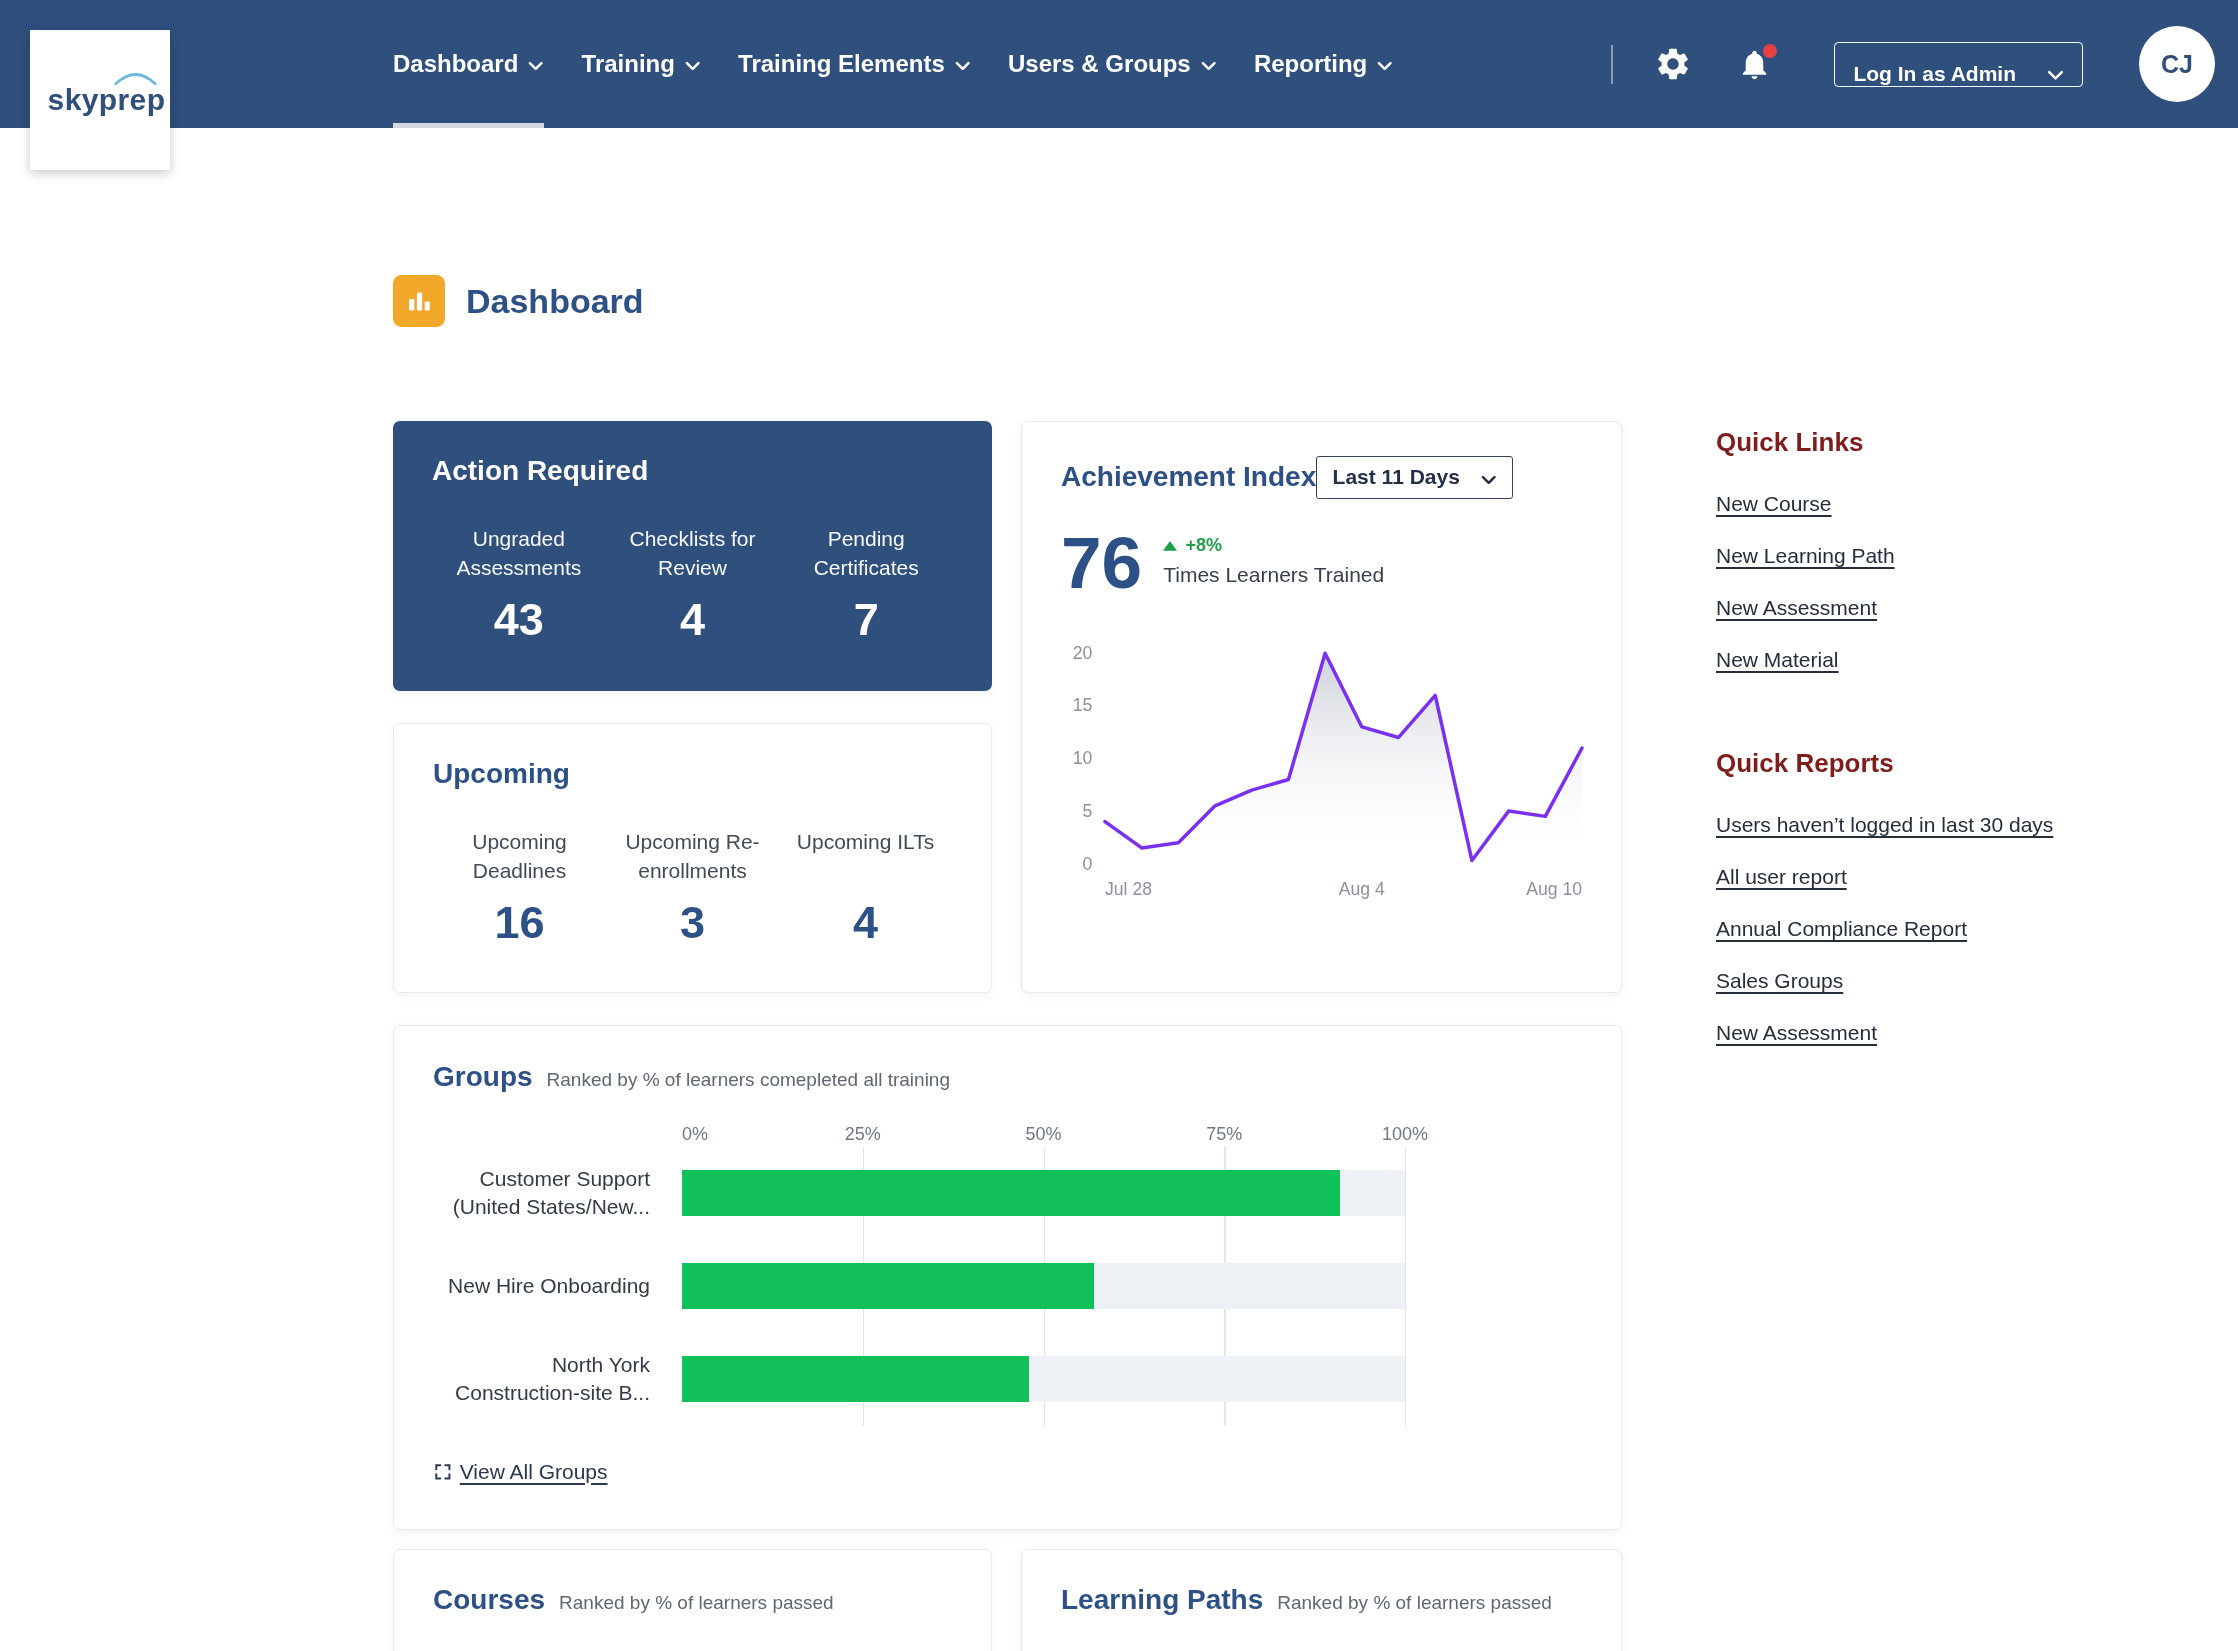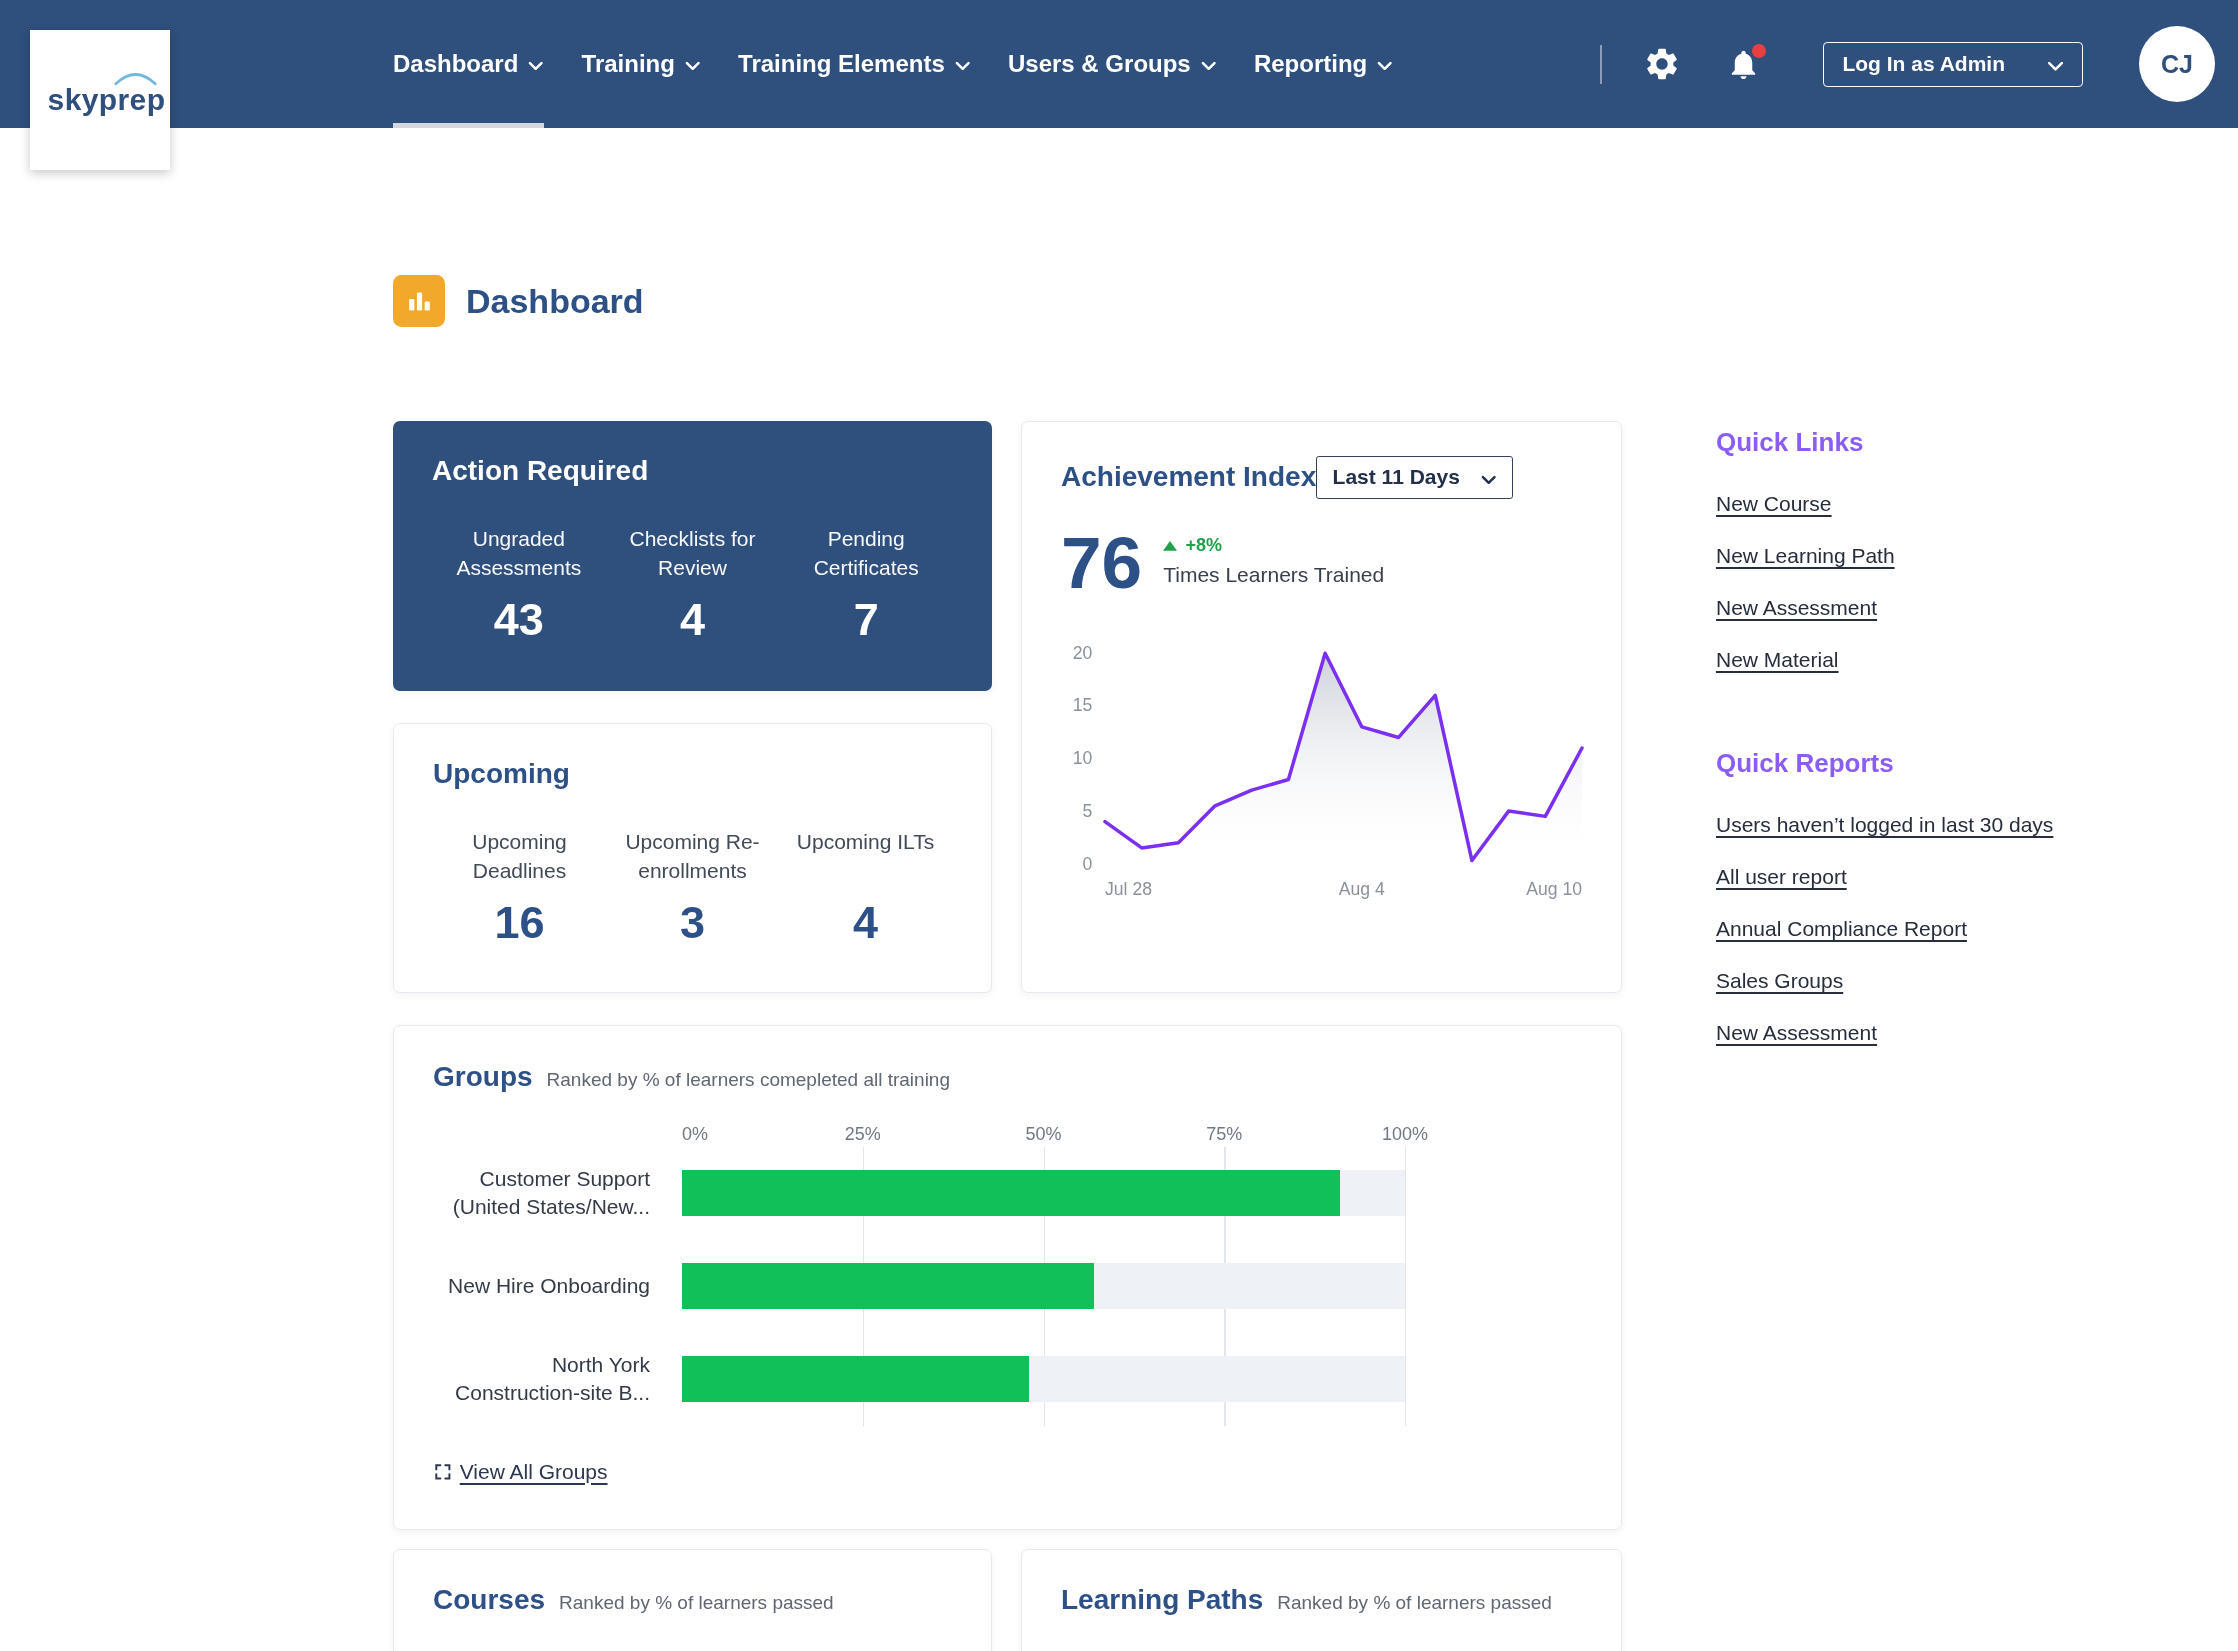--- a/index.html
+++ b/index.html
@@ -75,21 +75,21 @@
   .gear-btn { margin-right: 45px; }
   .bell-btn { margin-right: 62px; }
   .notif-dot {
     position: absolute;
     top: -2.8px; right: -4.2px;
     width: 14px; height: 14px;
     border-radius: 50%;
     background: #e84040;
   }
   .login-btn {
-    display: flex; align-items: center; gap: 42px;
+    display: flex; align-items: flex-end; gap: 31px;
     height: 45px;
     padding: 0 18px;
     background: transparent;
     border: 1.4px solid #ffffff;
     border-radius: 4.2px;
     color: #ffffff;
     font-size: 21px; font-weight: 600;
     font-family: inherit;
     cursor: pointer;
     margin-right: 56px;
@@ -235,21 +235,21 @@
     text-decoration: underline;
     text-underline-offset: 3.5px;
   }
 
   
   .row3 .card { height: 253px; }
   .row3 .col-a { width: 599px; }
   .row3 .col-b { flex: 1; }
 
   
-  .side-heading { font-size: 26px; font-weight: 700; color: #8b5cf6; margin-bottom: 34px; }
+  .side-heading { font-size: 26px; font-weight: 700; color: #7f1d1d; margin-bottom: 34px; }
   .side-heading.reports { margin-top: 76px; }
   .side-link {
     display: block;
     font-size: 21px;
     color: #262e3c;
     text-decoration: underline;
     text-underline-offset: 3.5px;
     margin-bottom: 28px;
     cursor: pointer;
     white-space: nowrap;

